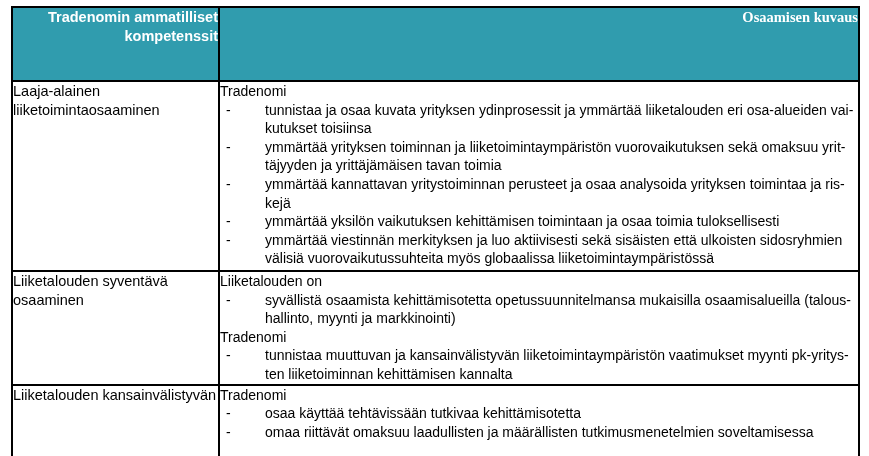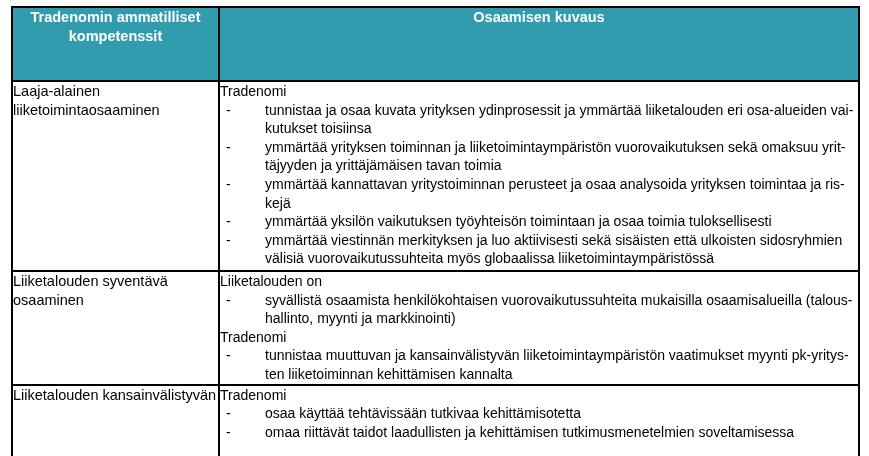--- a/index.html
+++ b/index.html
@@ -39,26 +39,26 @@
   col.col-left { width: 207px; }
   col.col-right { width: 640px; }
 
   
   thead th {
     background: #309cae;
     color: #ffffff;
     font-weight: bold;
     font-size: 14.5px;
     line-height: 19px;
-    text-align: center;
+    text-align: right;
     height: 72px;
     vertical-align: top;
   }
   .hdr-pad-left  { padding: 19px 10px 0 12px; }
-  .hdr-pad-right { padding: 19px 10px 0 12px; }
+  .hdr-pad-right { padding: 19px 10px 0 12px; font-family: Liberation Serif, serif; }
 
   
   .cell-left {
     font-weight: normal;
     font-size: 14.5px;
     line-height: 19px;
     padding: 17px 8px 8px 12px;
   }
   .cell-right {
     font-size: 14px;
@@ -123,54 +123,54 @@
         <td class="cell-left">
           <span class="cell-left-label">Laaja-alainen liiketoimintaosaaminen</span>
         </td>
         <td class="cell-right">
           <div>
             <p class="lead">Tradenomi</p>
             <ul class="dashlist">
               <li><span class="dash">-</span><span>tunnistaa ja osaa kuvata yrityksen ydinprosessit ja ymmärtää liiketalouden eri osa-alueiden vai-kutukset toisiinsa</span></li>
               <li><span class="dash">-</span><span>ymmärtää yrityksen toiminnan ja liiketoimintaympäristön vuorovaikutuksen sekä omaksuu yrit-täjyyden ja yrittäjämäisen tavan toimia</span></li>
               <li><span class="dash">-</span><span>ymmärtää kannattavan yritystoiminnan perusteet ja osaa analysoida yrityksen toimintaa ja ris-kejä</span></li>
-              <li><span class="dash">-</span><span>ymmärtää yksilön vaikutuksen työyhteisön toimintaan ja osaa toimia tuloksellisesti</span></li>
+              <li><span class="dash">-</span><span>ymmärtää yksilön vaikutuksen kehittämisen toimintaan ja osaa toimia tuloksellisesti</span></li>
               <li><span class="dash">-</span><span>ymmärtää viestinnän merkityksen ja luo aktiivisesti sekä sisäisten että ulkoisten sidosryhmien välisiä vuorovaikutussuhteita myös globaalissa liiketoimintaympäristössä</span></li>
             </ul>
           </div>
         </td>
       </tr>
       <tr class="row-2">
         <td class="cell-left">
           <span class="cell-left-label">Liiketalouden syventävä osaaminen</span>
         </td>
         <td class="cell-right">
           <div>
             <p class="lead">Liiketalouden on</p>
             <ul class="dashlist">
-              <li><span class="dash">-</span><span>syvällistä osaamista henkilökohtaisen vuorovaikutussuhteita mukaisilla osaamisalueilla (talous-hallinto, myynti ja markkinointi)</span></li>
+              <li><span class="dash">-</span><span>syvällistä osaamista kehittämisotetta opetussuunnitelmansa mukaisilla osaamisalueilla (talous-hallinto, myynti ja markkinointi)</span></li>
             </ul>
           </div>
           <div>
             <p class="lead">Tradenomi</p>
             <ul class="dashlist">
               <li><span class="dash">-</span><span>tunnistaa muuttuvan ja kansainvälistyvän liiketoimintaympäristön vaatimukset myynti pk-yritys-ten liiketoiminnan kehittämisen kannalta</span></li>
             </ul>
           </div>
         </td>
       </tr>
       <tr class="row-3">
         <td class="cell-left">
           <span class="cell-left-label">Liiketalouden kansainvälistyvän</span>
         </td>
         <td class="cell-right">
           <div>
             <p class="lead">Tradenomi</p>
             <ul class="dashlist">
               <li><span class="dash">-</span><span>osaa käyttää tehtävissään tutkivaa kehittämisotetta</span></li>
-              <li><span class="dash">-</span><span>omaa riittävät taidot laadullisten ja kehittämisen tutkimusmenetelmien soveltamisessa</span></li>
+              <li><span class="dash">-</span><span>omaa riittävät omaksuu laadullisten ja määrällisten tutkimusmenetelmien soveltamisessa</span></li>
             </ul>
           </div>
         </td>
       </tr>
     </tbody>
   </table>
 </div>
 
 </body></html>

